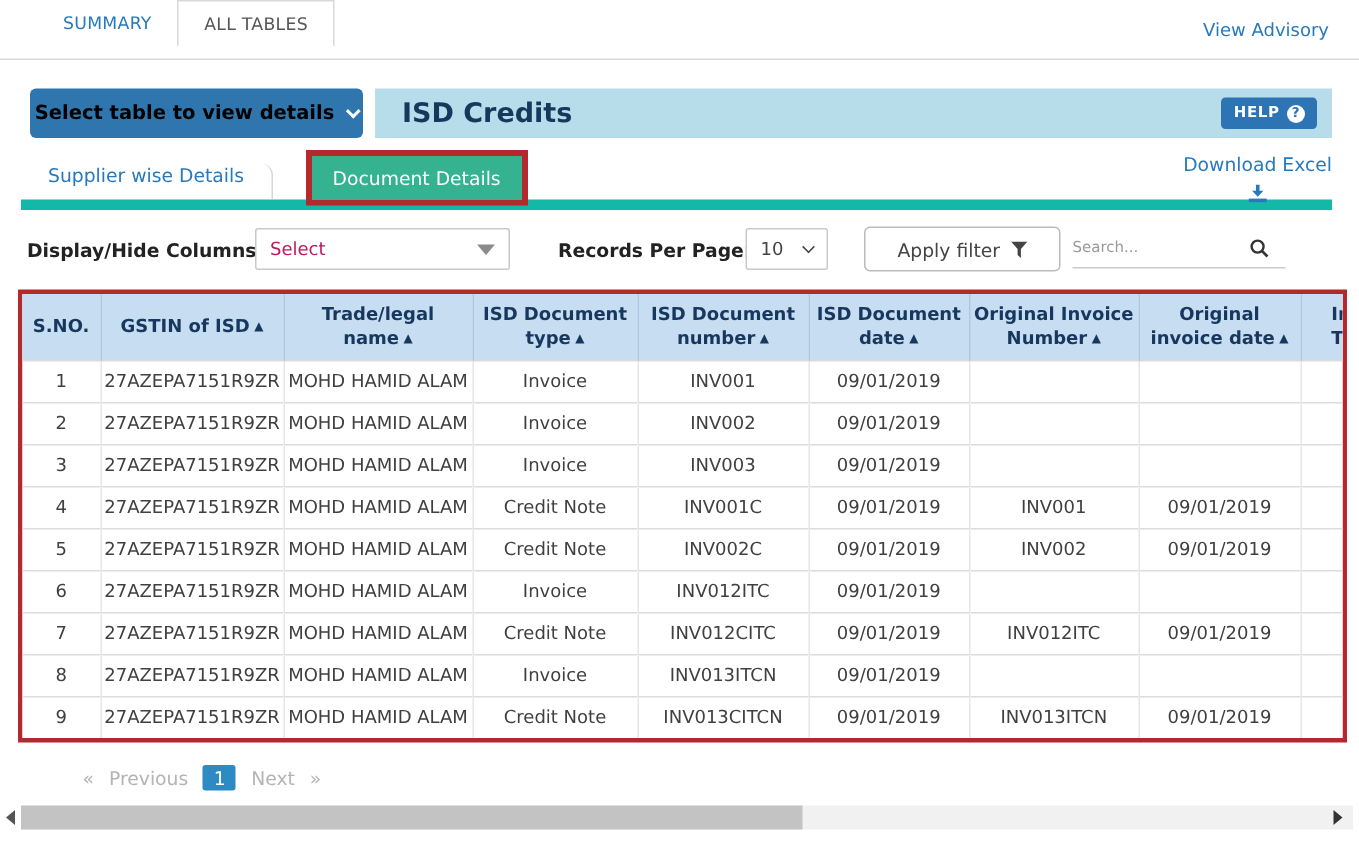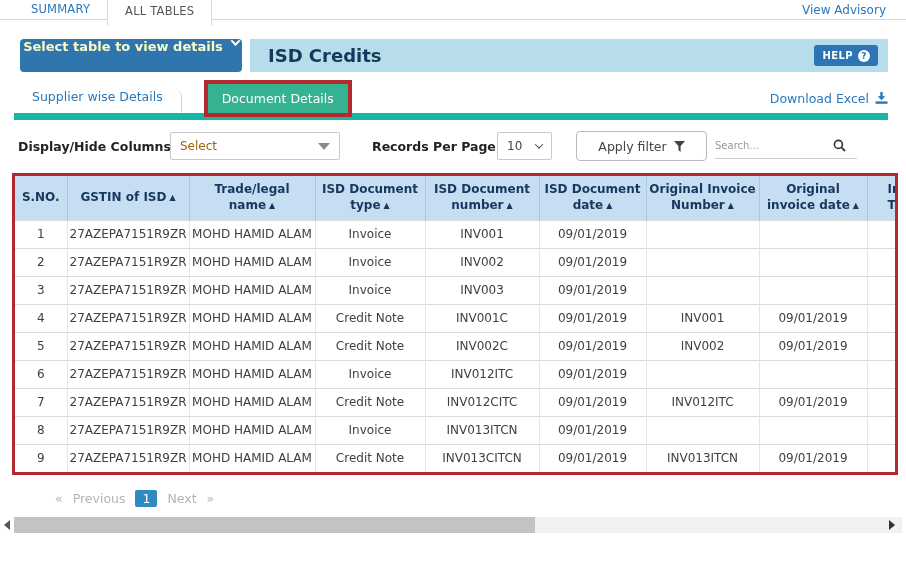--- a/index.html
+++ b/index.html
@@ -1,52 +1,52 @@
 <!DOCTYPE html>
 <html><head>
 <meta charset="utf-8">
 <style>
   * { margin:0; padding:0; box-sizing:border-box; }
   body { background:#fff; font-family:"DejaVu Sans", sans-serif; }
   .page { position:relative; width:906px; height:562px; background:#fff; overflow:hidden; }
 
   
-  .tabbar { display:flex; align-items:center; height:20px; border-bottom:1px solid #d9d9d9; padding-left:14px; }
+  .tabbar { display:flex; align-items:flex-start; height:40px; border-bottom:1px solid #d9d9d9; padding-left:25px; }
   .tab { height:31px; line-height:31px; padding:0 17px; font-size:11.5px; letter-spacing:.2px; cursor:pointer; }
   .tab-summary { color:#2779be; }
   .tab-alltables { color:#555; background:#fff; border:1px solid #d9d9d9; border-bottom:1px solid #fff; margin-bottom:-1px; }
   .view-advisory { margin-left:auto; margin-right:20px; align-self:center; color:#2779be; font-size:12px; cursor:pointer; }
 
   
   .row2 { display:flex; margin:19px 18px 0 20px; height:33px; }
-  .select-table-btn { width:222px; background:#2e76ad; color:#fef9c3; border:none; border-radius:4px;
-      font-family:inherit; font-size:13px; font-weight:bold; cursor:pointer; display:flex; align-items:flex-start; justify-content:center; gap:9px; }
+  .select-table-btn { width:222px; background:#2e76ad; color:#000000; border:none; border-radius:4px;
+      font-family:inherit; font-size:13px; font-weight:bold; cursor:pointer; display:flex; align-items:center; justify-content:center; gap:9px; }
   .chev { display:inline-block; width:7px; height:7px; border-right:2px solid #fff; border-bottom:2px solid #fff;
       transform:rotate(45deg) translate(-1px,-1px); }
   .section-bar { flex:1; margin-left:8px; background:#b6dde9; display:flex; align-items:center; padding:0 10px 0 18px; }
   .section-title { font-size:18px; font-weight:bold; color:#14395c; }
   .help-btn { margin-left:auto; background:#2d74b4; color:#fff; border:none; border-radius:3px; height:21px;
       padding:0 8px; font-family:inherit; font-size:10px; font-weight:bold; letter-spacing:.4px; cursor:pointer; display:flex; align-items:center; gap:5px; }
   .help-q { display:inline-flex; align-items:center; justify-content:center; width:12px; height:12px; border-radius:50%;
       background:#fff; color:#2d74b4; font-size:9px; font-weight:bold; }
 
   
   .subtabs { display:flex; align-items:flex-end; margin:15px 18px 0 14px; border-bottom:7px solid #14b8a6; height:33px; }
   .subtab-supplier { color:#2779be; font-size:12.5px; padding:0 18px 9px 18px; border-right:1px solid #d6d6d6; border-top-right-radius:8px; cursor:pointer; }
   .annotation-box { border:4px solid #b2292e; position:relative; top:4px; margin-left:22px; }
   .subtab-document { display:block; background:#35b28f; color:#fff; font-size:12.5px; padding:7px 14px; cursor:pointer; }
-  .download-link { margin-left:auto; align-self:center; color:#2779be; font-size:12.5px; cursor:pointer; display:flex; align-items:center; gap:6px; padding-bottom:4px; }
+  .download-link { margin-left:auto; align-self:center; color:#2779be; font-size:12.5px; cursor:pointer; display:flex; align-items:center; gap:6px; padding-bottom:4px;flex-direction:column; }
 
   
   .controls { position:relative; margin:11px 18px 0 18px; height:32px; font-size:12.5px; }
   .ctl-label { position:absolute; font-weight:bold; color:#222; top:8px; }
   .lbl-display { left:0; }
   .lbl-records { left:354px; }
   .fake-select { position:absolute; top:1px; height:28px; background:#fff; border:1px solid #c9c9c9; border-radius:2px;
-      display:flex; align-items:center; padding:0 9px; color:#a16207; font-size:12px; cursor:pointer; }
+      display:flex; align-items:center; padding:0 9px; color:#be185d; font-size:12px; cursor:pointer; }
   .sel-columns { left:152px; width:170px; }
   .sel-records { left:479px; width:55px; color:#444; }
   .tri-down { width:0; height:0; border-left:6px solid transparent; border-right:6px solid transparent; border-top:7px solid #8a8a8a; margin-left:auto; }
   .chev-dark { display:inline-block; width:6px; height:6px; border-right:1.8px solid #444; border-bottom:1.8px solid #444;
       transform:rotate(45deg) translate(-1px,-1px); margin-left:auto; }
   .apply-filter-btn { position:absolute; left:558px; top:0; width:131px; height:30px; background:#fff; border:1px solid #bbb;
       border-radius:4px; font-family:inherit; font-size:12.5px; color:#444; cursor:pointer; display:flex; align-items:center; justify-content:center; gap:7px; }
   .search-wrap { position:absolute; left:697px; top:2px; width:142px; border-bottom:1px solid #ccc; display:flex; align-items:center; height:26px; }
   .search-input { border:none; outline:none; width:118px; font-family:inherit; font-size:10px; color:#555; }
   .search-input::placeholder { color:#9a9a9a; }

